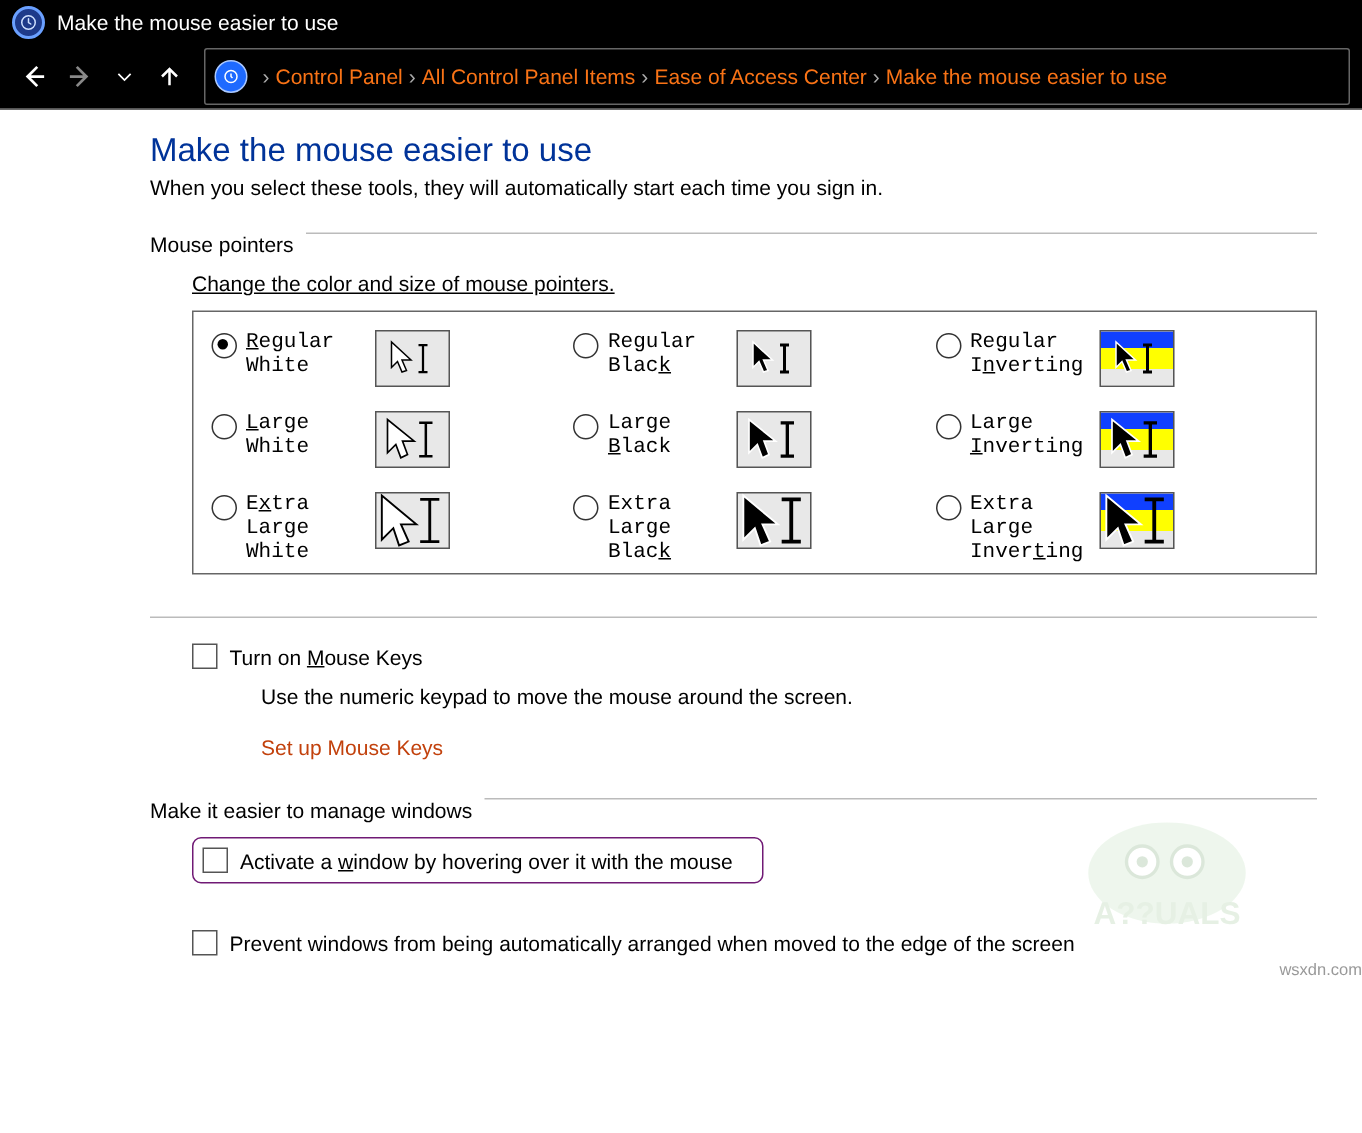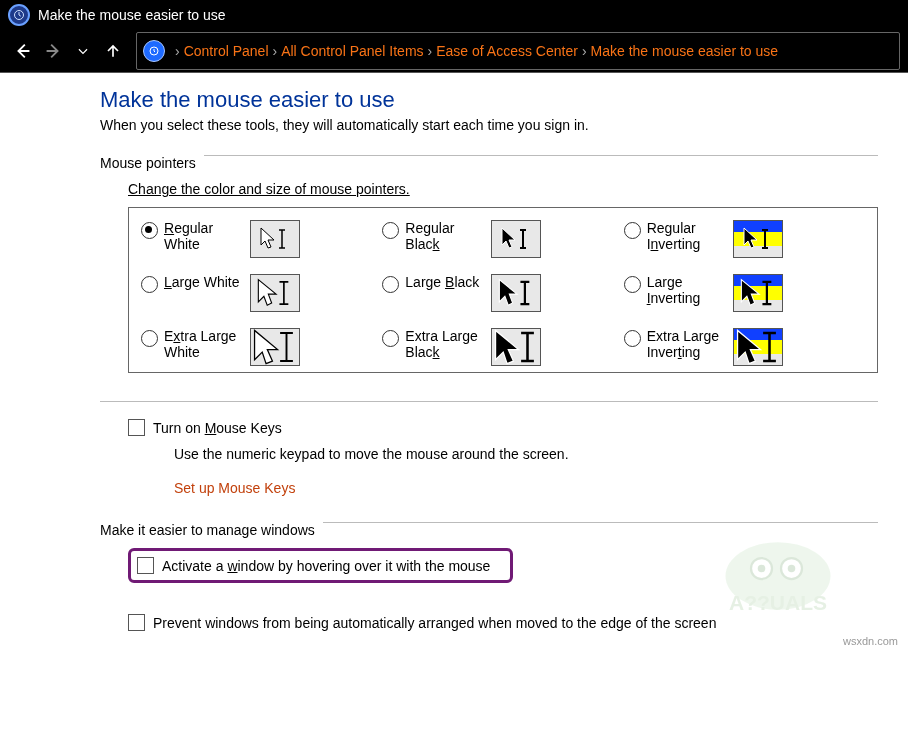--- a/index.html
+++ b/index.html
@@ -20,38 +20,38 @@
   
   .content{padding:14px 30px 10px 100px;position:relative;}
   .heading{color:#003399;font-size:22px;font-weight:400;margin:0 0 4px 0;}
   .subtitle{margin:0 0 22px 0;}
   .section-row{display:flex;align-items:flex-start;margin-bottom:10px;}
   .section-label{white-space:nowrap;margin-right:8px;}
   .section-line{flex:1;border-top:1px solid #bbb;height:0;}
   .indent{padding-left:28px;}
   .pointer-desc{margin:0 0 10px 0;text-decoration:underline;}
   .pointer-box{border:1px solid #666;padding:12px 12px 6px 12px;margin-bottom:28px;}
-  .pointer-grid{display:grid;grid-template-columns:1fr 1fr 1fr;row-gap:16px;}
+  .pointer-grid{display:grid;grid-template-columns:1fr 1fr 1fr;row-gap:16px;font-family:Liberation Mono, monospace;}
   .pointer-cell{display:flex;align-items:flex-start;}
   .radio{width:15px;height:15px;border:1px solid #333;border-radius:50%;margin-right:6px;margin-top:2px;flex:none;position:relative;}
   .radio.checked::after{content:"";width:7px;height:7px;background:#000;border-radius:50%;position:absolute;top:3px;left:3px;}
   .radio-label{width:82px;}
   .swatch{width:48px;height:36px;border:1px solid #555;margin-left:4px;flex:none;display:flex;align-items:center;justify-content:center;background:#e8e8e8;}
   .swatch.inv{position:relative;overflow:hidden;}
   .swatch.inv .inv-top{position:absolute;top:0;left:0;right:0;height:11px;background:#1040ff;}
   .swatch.inv .inv-bot{position:absolute;bottom:0;left:0;right:0;height:11px;background:#e8e8e8;}
   .swatch.inv .inv-mid{position:absolute;top:11px;left:0;right:0;height:14px;background:#ffff00;}
   .swatch svg{position:relative;z-index:2;}
   
   .check-row{display:flex;align-items:center;margin:17px 0 10px 0;}
   .checkbox{width:15px;height:15px;border:1px solid #555;margin-right:8px;flex:none;}
   .help-text{margin:0 0 18px 46px;}
   .link{color:#c2410c;margin-left:46px;display:inline-block;}
-  .highlight{border:3px solid #701a75;border-radius:6px;padding:6px 20px 6px 6px;display:inline-flex;margin-bottom:14px;}
-  .watermark{position:absolute;right:10px;bottom:4px;font-size:11px;color:#999;}
+  .highlight{border:1px solid #701a75;border-radius:6px;padding:6px 20px 6px 6px;display:inline-flex;margin-bottom:14px;}
+  .watermark{position:absolute;right:0;bottom:4px;font-size:11px;color:#999;}
   .mascot{position:absolute;right:50px;bottom:30px;width:160px;height:90px;opacity:.35;pointer-events:none;}
   u.acc{text-decoration:underline;}
 </style>
 </head>
 <body>
 
 <div class="titlebar">
   <span class="title-icon">
     <svg viewBox="0 0 24 24">
         <circle cx="12" cy="12" r="9" fill="none" stroke="#cfe0ff" stroke-width="2"></circle>

